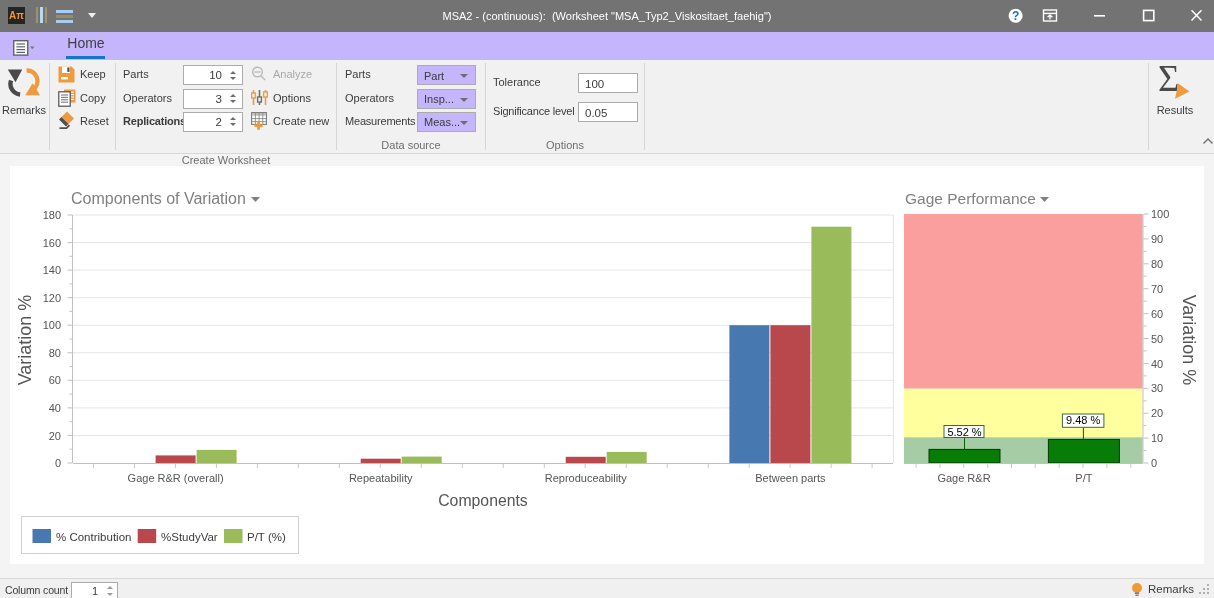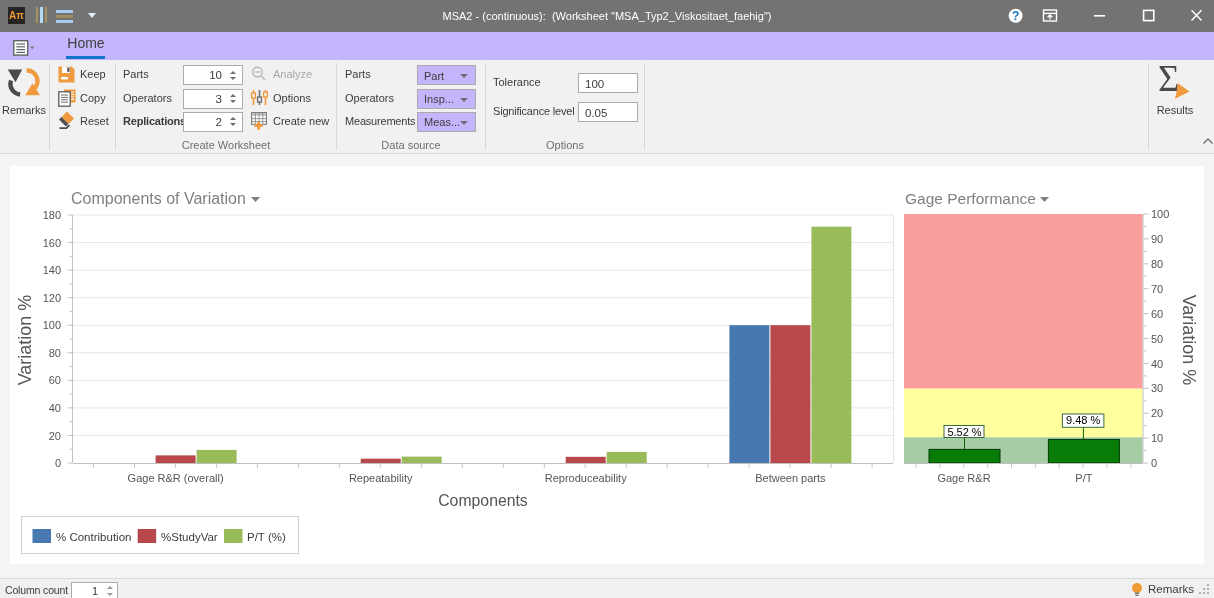--- a/index.html
+++ b/index.html
@@ -131,21 +131,21 @@
     <rect x="1.1" y="1.1" width="13.8" height="2.6" fill="#bdbdbd"></rect>
     <line x1="4.4" y1="1" x2="4.4" y2="12.3" stroke="#8a8a8a" stroke-width="0.9"></line>
     <line x1="8.1" y1="1" x2="8.1" y2="12.3" stroke="#8a8a8a" stroke-width="0.9"></line>
     <line x1="11.8" y1="1" x2="11.8" y2="12.3" stroke="#8a8a8a" stroke-width="0.9"></line>
     <line x1="1" y1="6.6" x2="15" y2="6.6" stroke="#8a8a8a" stroke-width="0.9"></line>
     <line x1="1" y1="9.6" x2="15" y2="9.6" stroke="#8a8a8a" stroke-width="0.9"></line>
     <path d="M 6.2 9.5 H 9 V 12.2 H 11.7 V 15 H 9 V 17.7 H 6.2 V 15 H 3.5 V 12.2 H 6.2 Z" fill="#ef9a3e"></path>
   </svg>
   <div class="abs" style="left:273px;top:115px;">Create new</div>
 
-  <div class="abs grouplbl" style="left:116px;top:139px;width:220px;">Create Worksheet</div>
+  <div class="abs grouplbl" style="left:116px;top:154px;width:220px;">Create Worksheet</div>
 
   <div class="abs" style="left:345px;top:68px;">Parts</div>
   <div class="abs" style="left:345px;top:92px;">Operators</div>
   <div class="abs" style="left:345px;top:115px;letter-spacing:-0.2px;">Measurements</div>
   <div class="abs combo" style="left:417px;top:65px;">
       <span>Part</span>
     </div>
   <div class="abs combo" style="left:417px;top:88.5px;text-align:center;">
       <span>Insp...</span>
     </div>

